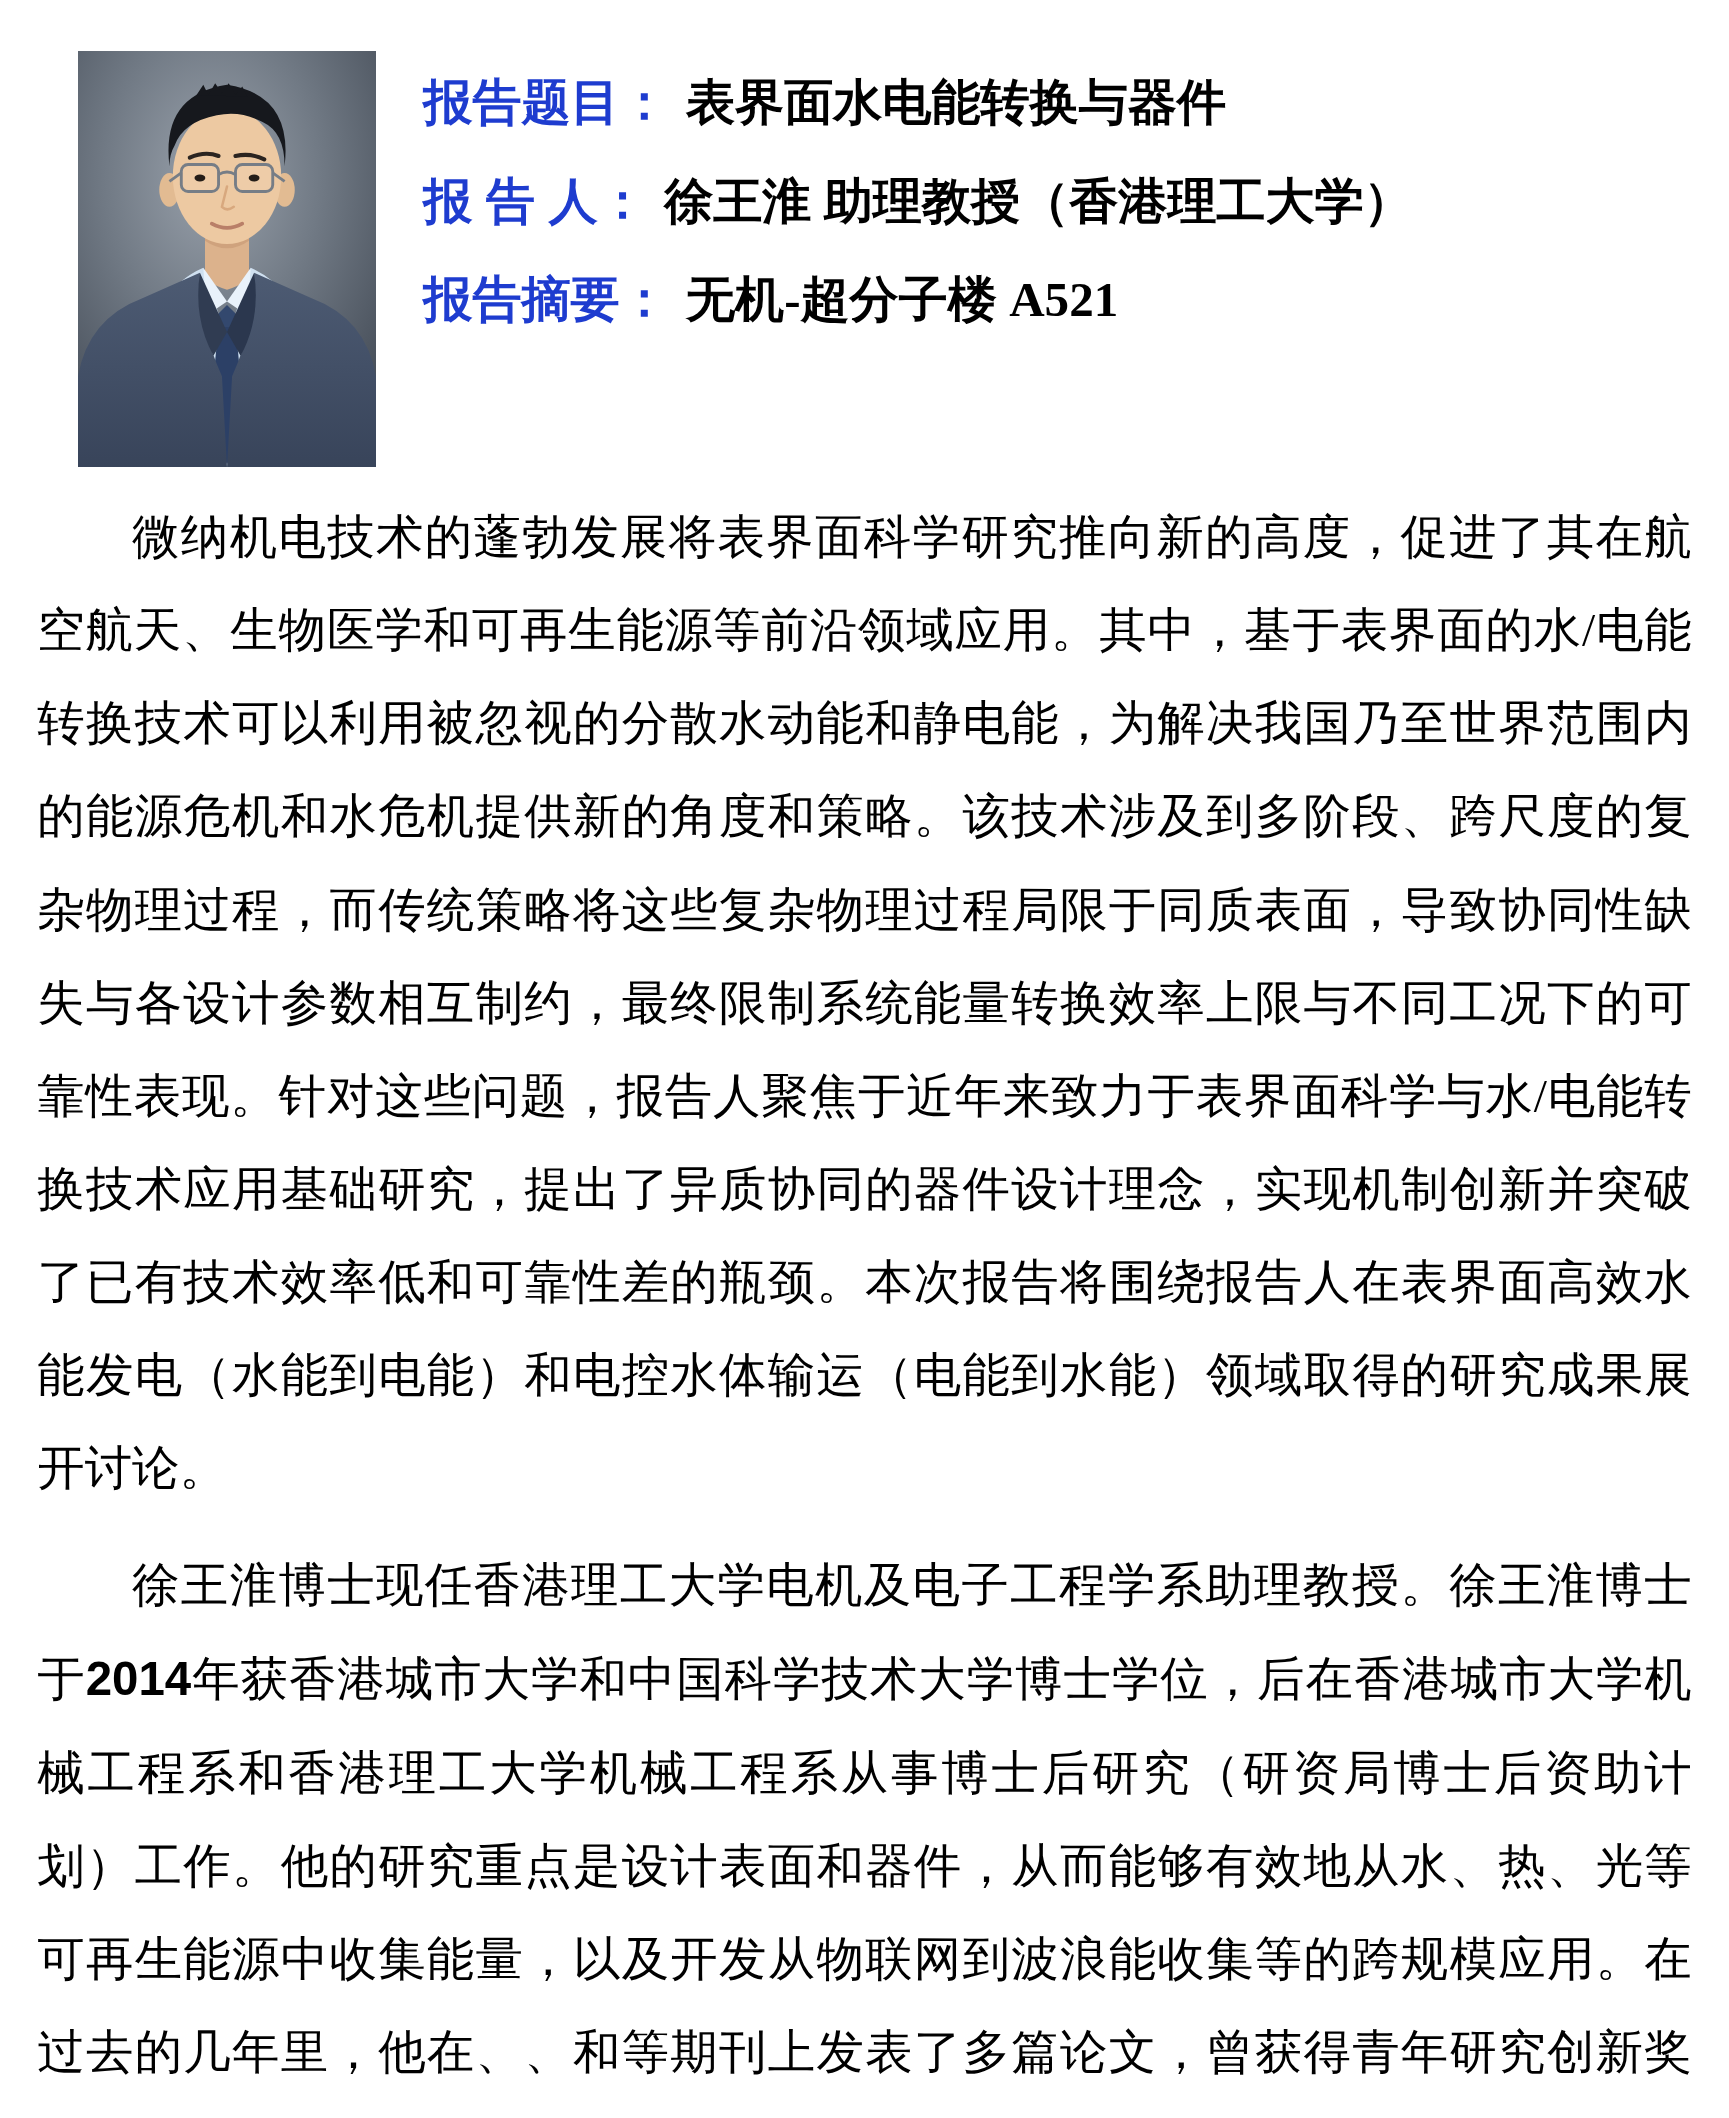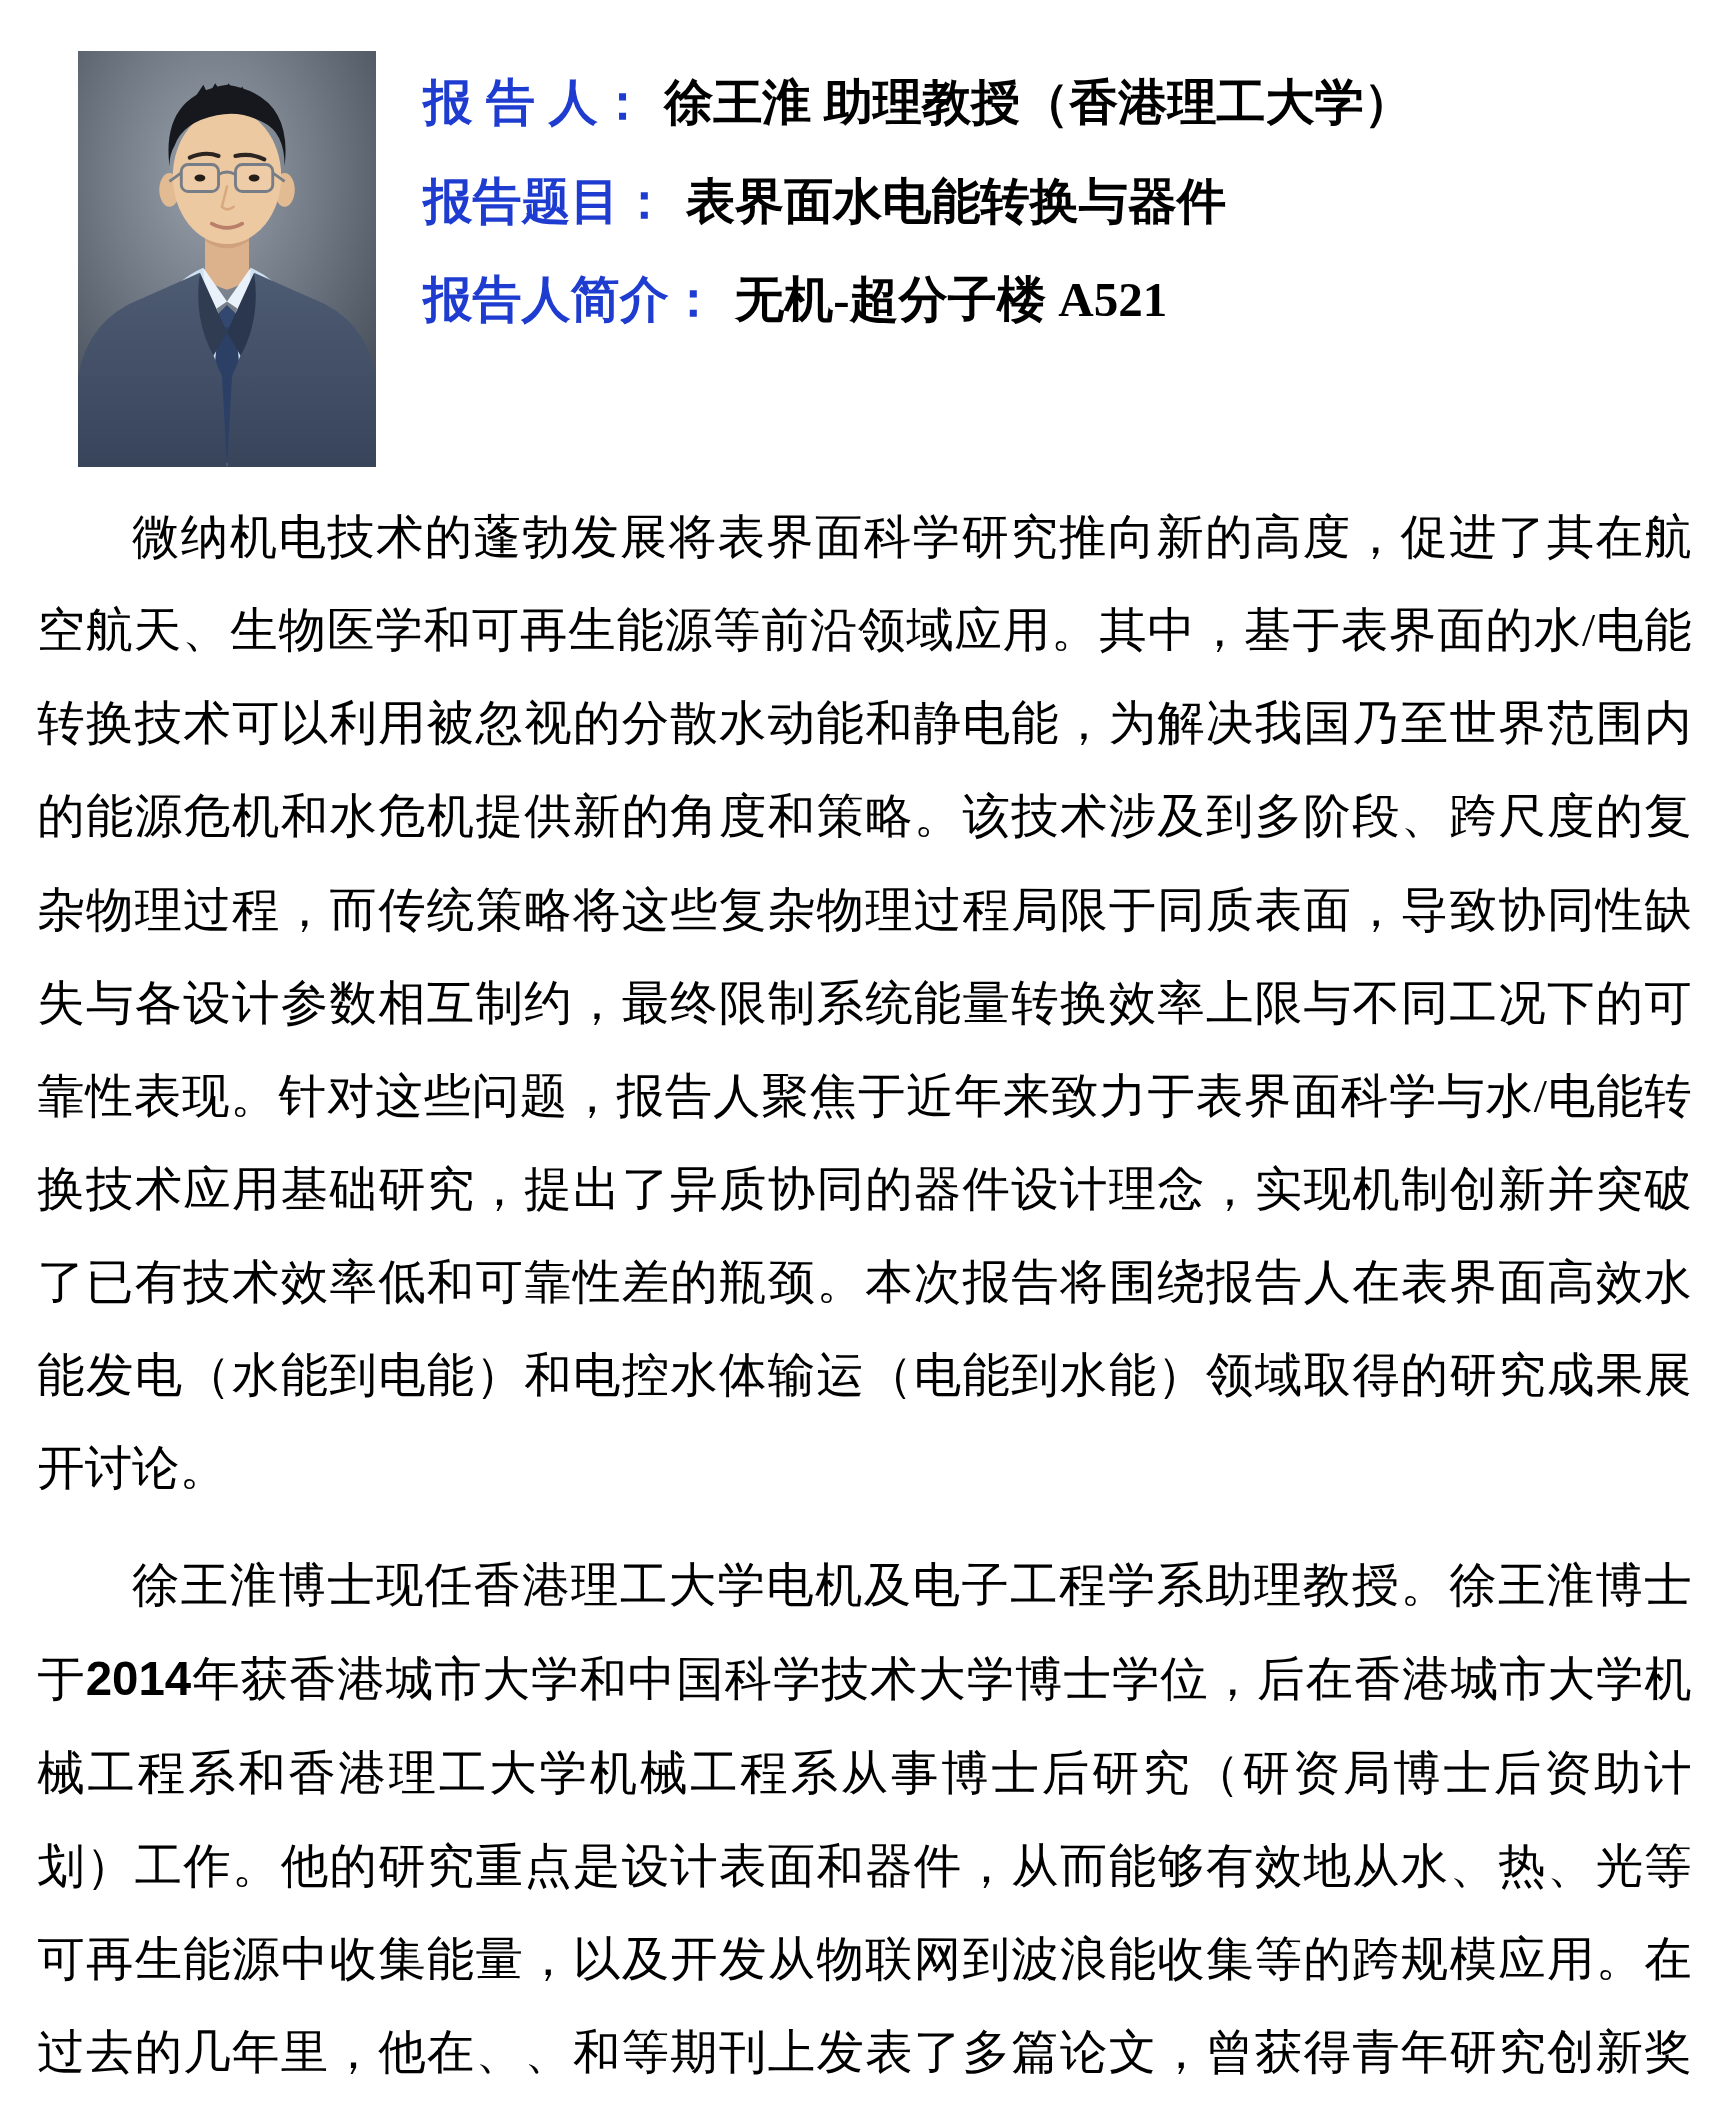--- a/index.html
+++ b/index.html
@@ -147,27 +147,27 @@
         <ellipse cx="104" cy="75" rx="3.2" ry="2" fill="#241d18"></ellipse>
 
         <path d="M88,80 q-2,8 -3,12 q3,3 7,0" stroke="#d8a87e" stroke-width="1.5" fill="none" stroke-linecap="round"></path>
 
         <path d="M79,102 q9,5 18,0" stroke="#b97f68" stroke-width="2.2" fill="none" stroke-linecap="round"></path>
       </svg>
     </div>
 
     <div class="info">
       <div class="info-row">
+        <span class="label">报告题目：</span><span class="value">表界面水电能转换与器件</span>
+      </div>
+      <div class="info-row">
         <span class="label">报 告 人：</span><span class="value">徐王淮 助理教授（香港理工大学）</span>
       </div>
       <div class="info-row">
-        <span class="label">报告题目：</span><span class="value">表界面水电能转换与器件</span>
-      </div>
-      <div class="info-row">
-        <span class="label">报告人简介：</span><span class="value">无机-超分子楼 A521</span>
+        <span class="label">报告摘要：</span><span class="value">无机-超分子楼 A521</span>
       </div>
     </div>
   </div>
 
   <p class="para">微纳机电技术的蓬勃发展将表界面科学研究推向新的高度，促进了其在航空航天、生物医学和可再生能源等前沿领域应用。其中，基于表界面的水/电能转换技术可以利用被忽视的分散水动能和静电能，为解决我国乃至世界范围内的能源危机和水危机提供新的角度和策略。该技术涉及到多阶段、跨尺度的复杂物理过程，而传统策略将这些复杂物理过程局限于同质表面，导致协同性缺失与各设计参数相互制约，最终限制系统能量转换效率上限与不同工况下的可靠性表现。针对这些问题，报告人聚焦于近年来致力于表界面科学与水/电能转换技术应用基础研究，提出了异质协同的器件设计理念，实现机制创新并突破了已有技术效率低和可靠性差的瓶颈。本次报告将围绕报告人在表界面高效水能发电（水能到电能）和电控水体输运（电能到水能）领域取得的研究成果展开讨论。</p>
 
   <p class="para">徐王淮博士现任香港理工大学电机及电子工程学系助理教授。徐王淮博士于<b class="latin">2014</b>年获香港城市大学和中国科学技术大学博士学位，后在香港城市大学机械工程系和香港理工大学机械工程系从事博士后研究（研资局博士后资助计划）工作。他的研究重点是设计表面和器件，从而能够有效地从水、热、光等可再生能源中收集能量，以及开发从物联网到波浪能收集等的跨规模应用。在过去的几年里，他在、、和等期刊上发表了多篇论文，曾获得青年研究创新奖（）、香港青年科学家奖（年）、研究生银奖（年）中国机械工程学会博士论文优秀奖（年）等多个奖项。</p>
 
 </div>
 

